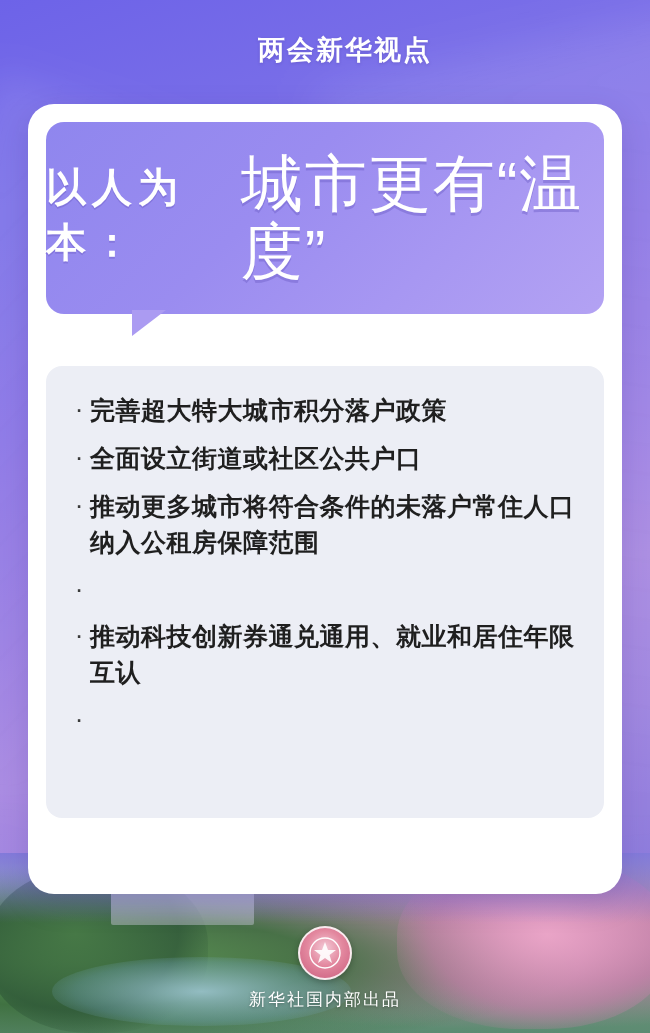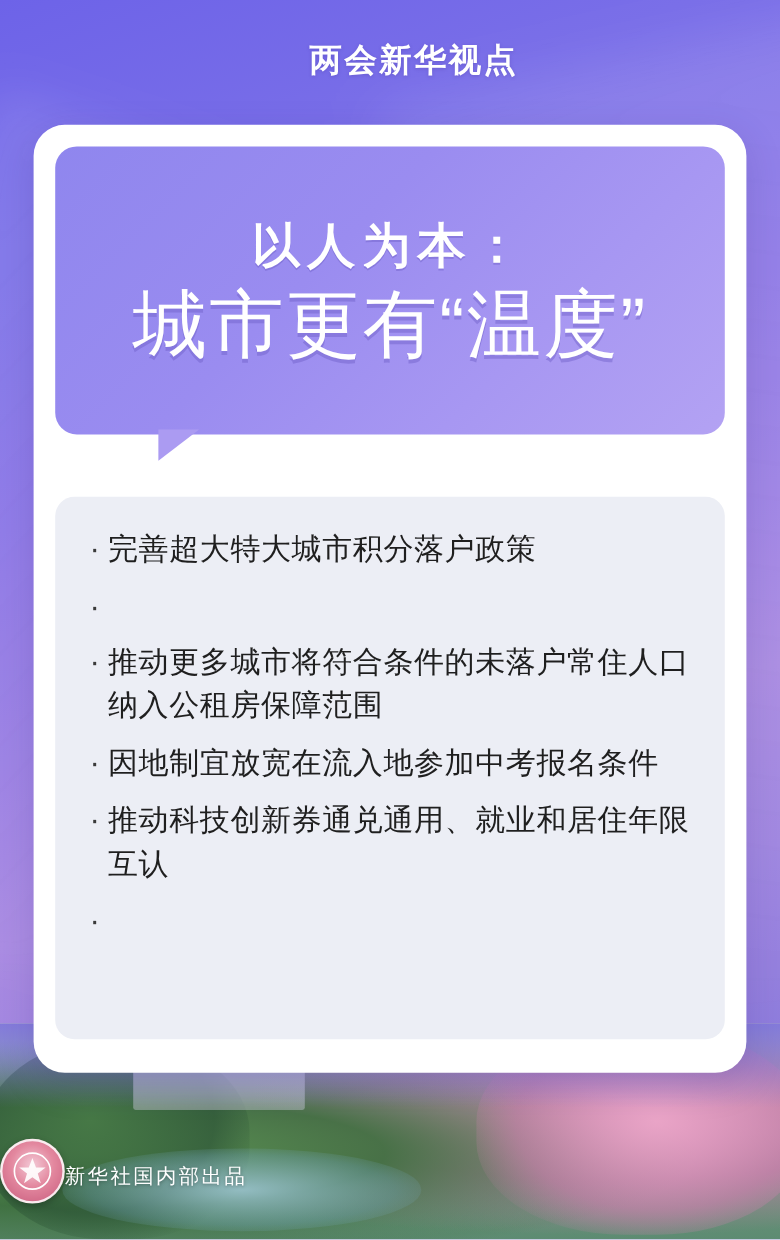--- a/index.html
+++ b/index.html
@@ -105,25 +105,25 @@
     box-shadow: 0 10px 30px rgba(60,40,130,0.18);
     z-index: 4;
     padding: 18px;
   }
 
   
   .bubble {
     position: relative;
     margin: 0 auto;
     width: 100%;
-    height: 240px;
+    height: 192px;
     border-radius: 18px;
     background: linear-gradient(135deg, #8f86ee 0%, #9a8cf0 40%, #a797f2 70%, #b3a2f3 100%);
     display: flex;
-    flex-direction: column;
+    flex-direction: row;
     align-items: center;
     justify-content: center;
   }
   .bubble:after {
     content: "";
     position: absolute;
     left: 86px;
     bottom: -22px;
     width: 0; height: 0;
     border-left: 0 solid transparent;
@@ -165,32 +165,33 @@
     color: #3a3a3a;
     font-size: 26px;
     line-height: 34px;
     width: 22px;
     flex: 0 0 22px;
     text-align: center;
   }
   ul.bullets li .txt {
     color: #1f1f1f;
     font-size: 25px;
-    font-weight: normal;
+    font-weight: bold;
     line-height: 36px;
     letter-spacing: 0.5px;
   }
 
   
   .footer {
     position: absolute;
     left: 0; right: 0;
     bottom: 22px;
     z-index: 6;
     display: flex;
+    flex-direction: column;
     align-items: center;
   }
   .emblem {
     width: 54px; height: 54px;
     border-radius: 50%;
     background: radial-gradient(circle at 50% 40%, #f3c9d6 0%, #e3889f 45%, #c85b7c 100%);
     border: 2px solid rgba(255,255,255,0.85);
     display: flex; align-items: center; justify-content: center;
     margin-bottom: 8px;
     box-shadow: 0 2px 6px rgba(0,0,0,0.25);
@@ -227,28 +228,28 @@
     </div>
 
     <div class="list-panel">
       <ul class="bullets">
         <li>
           <span class="dot">·</span>
           <span class="txt">完善超大特大城市积分落户政策</span>
         </li>
         <li>
           <span class="dot">·</span>
+          <span class="txt">全面设立街道或社区公共户口</span>
         </li>
         <li>
           <span class="dot">·</span>
           <span class="txt">推动更多城市将符合条件的未落户常住人口纳入公租房保障范围</span>
         </li>
         <li>
           <span class="dot">·</span>
-          <span class="txt">因地制宜放宽在流入地参加中考报名条件</span>
         </li>
         <li>
           <span class="dot">·</span>
           <span class="txt">推动科技创新券通兑通用、就业和居住年限互认</span>
         </li>
         <li>
           <span class="dot">·</span>
         </li>
       </ul>
     </div>

